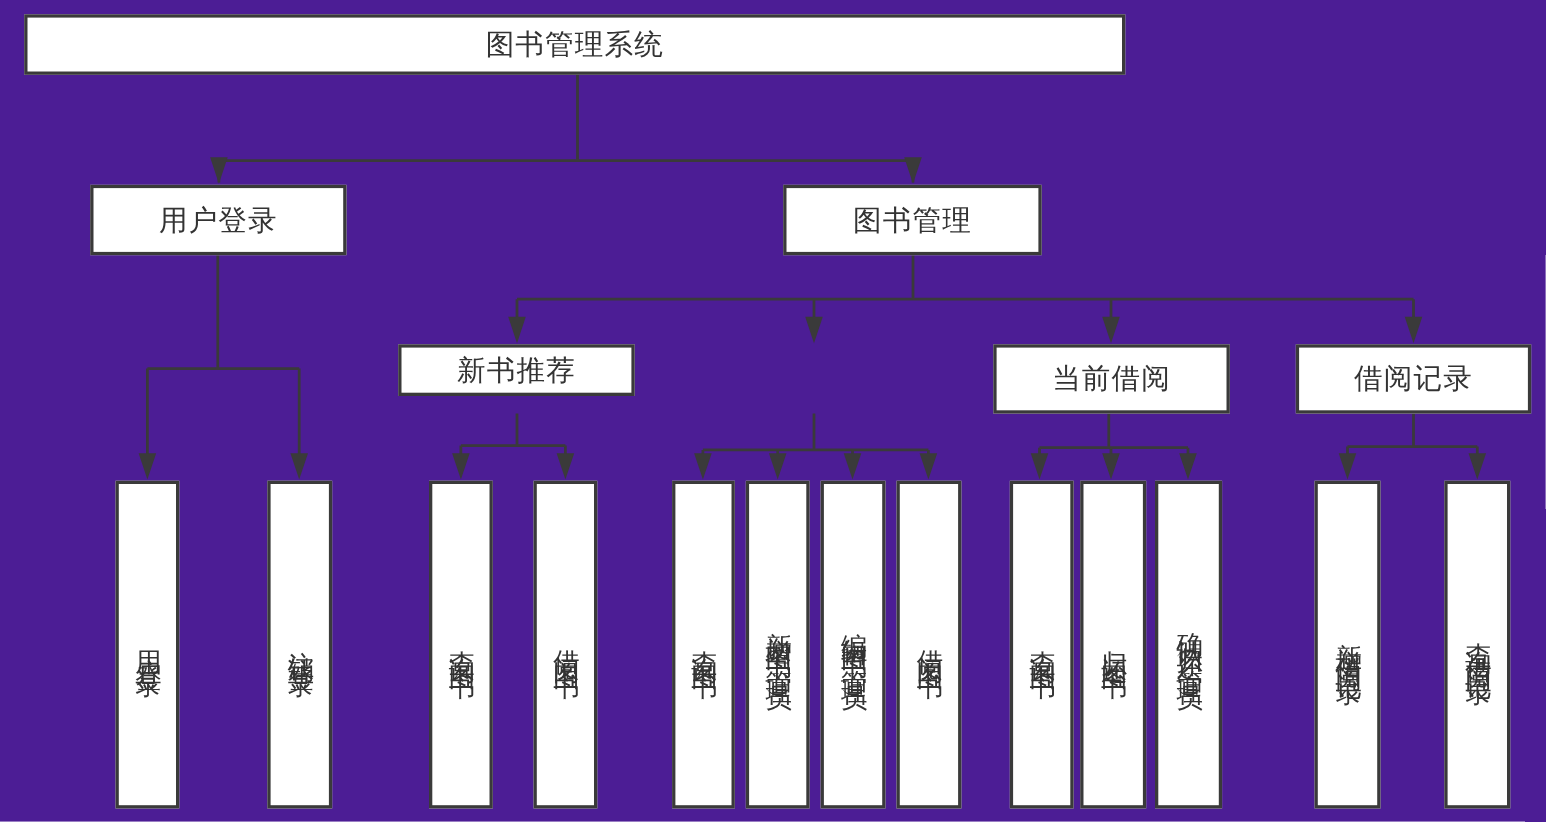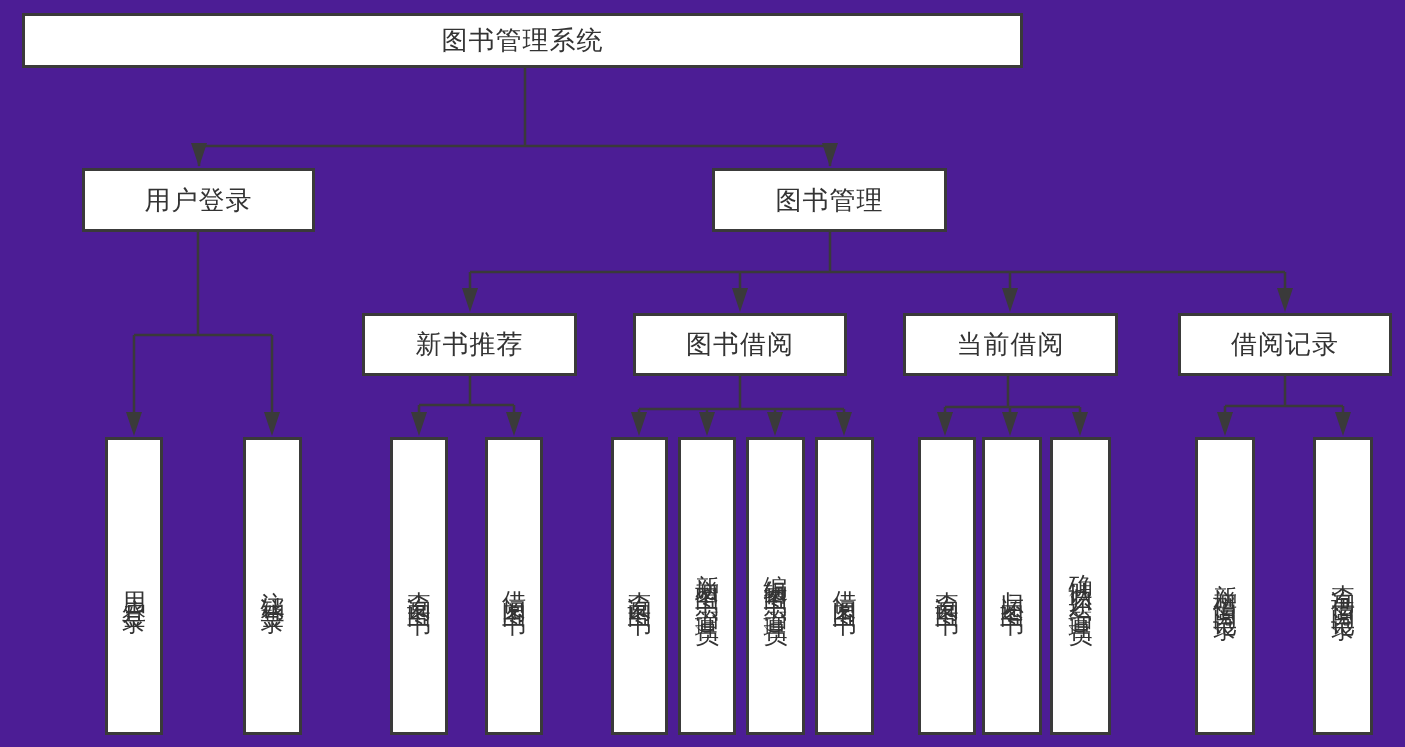--- a/index.html
+++ b/index.html
@@ -109,25 +109,22 @@
     <span class="hlabel">图书管理系统</span>
   </div>
 
   <div class="node" style="left:82px; top:168px; width:233px; height:64px;">
     <span class="hlabel">用户登录</span>
   </div>
   <div class="node" style="left:712px; top:168px; width:235px; height:64px;text-align:right;">
     <span class="hlabel">图书管理</span>
   </div>
 
-  <div class="node" style="left:362px; top:313px; width:215px; height:63px;">
+  <div class="node" style="left:362px; top:313px; width:215px; height:47px;">
     <span class="hlabel">新书推荐</span>
-  </div>
-  <div class="node" style="left:633px; top:313px; width:214px; height:63px;">
-    <span class="hlabel">图书借阅</span>
   </div>
   <div class="node" style="left:1178px; top:313px; width:214px; height:63px;">
     <span class="hlabel">借阅记录</span>
   </div>
   <div class="node" style="left:903px; top:313px; width:215px; height:63px;">
     <span class="hlabel">当前借阅</span>
   </div>
 
   <div class="node" style="left:105px; top:437px; width:58px; height:298px;">
     <span class="vlabel">用户登录</span>

